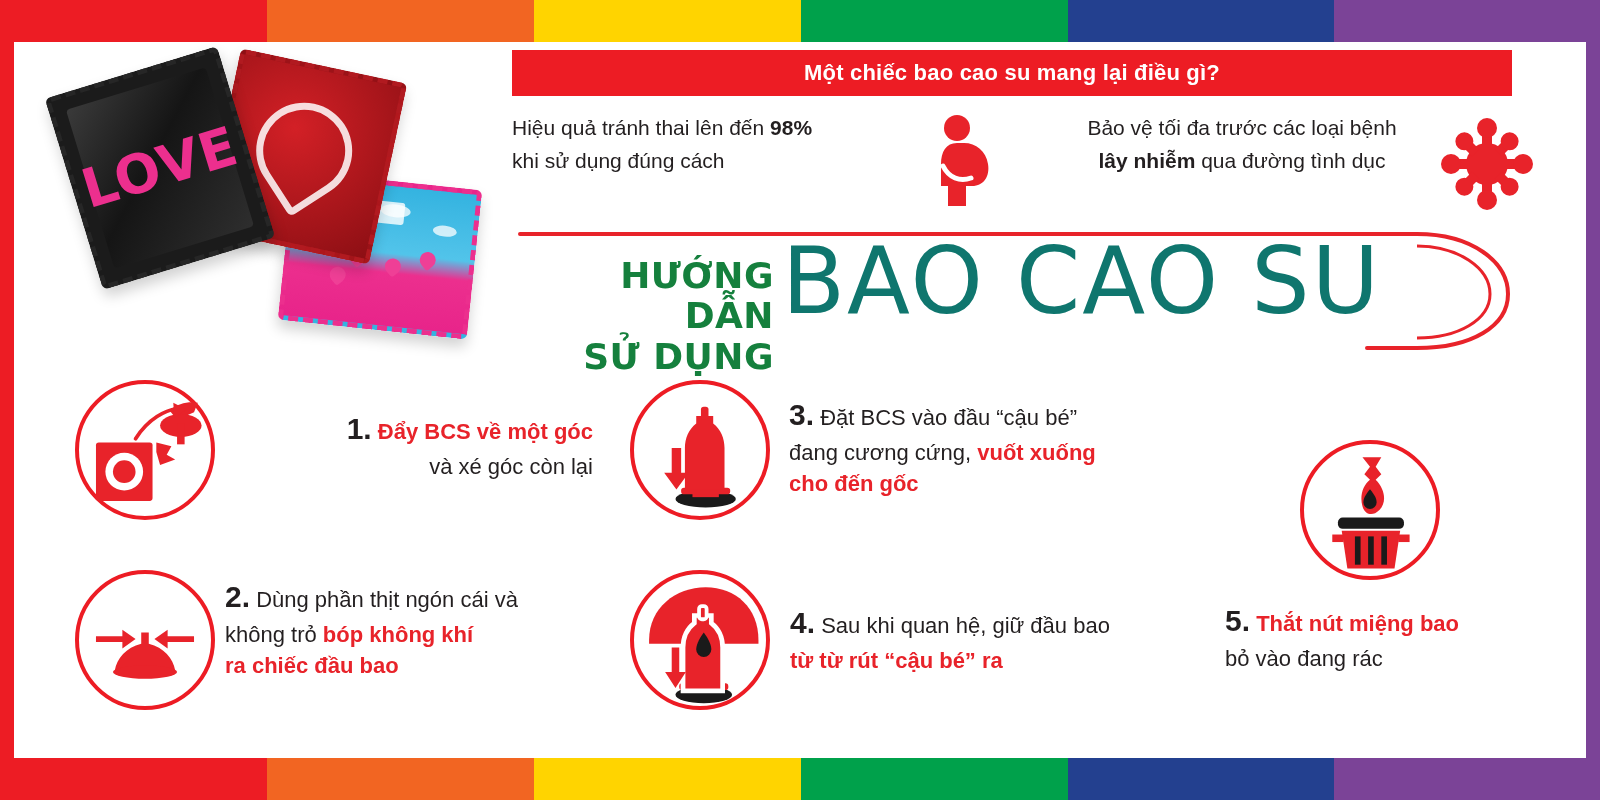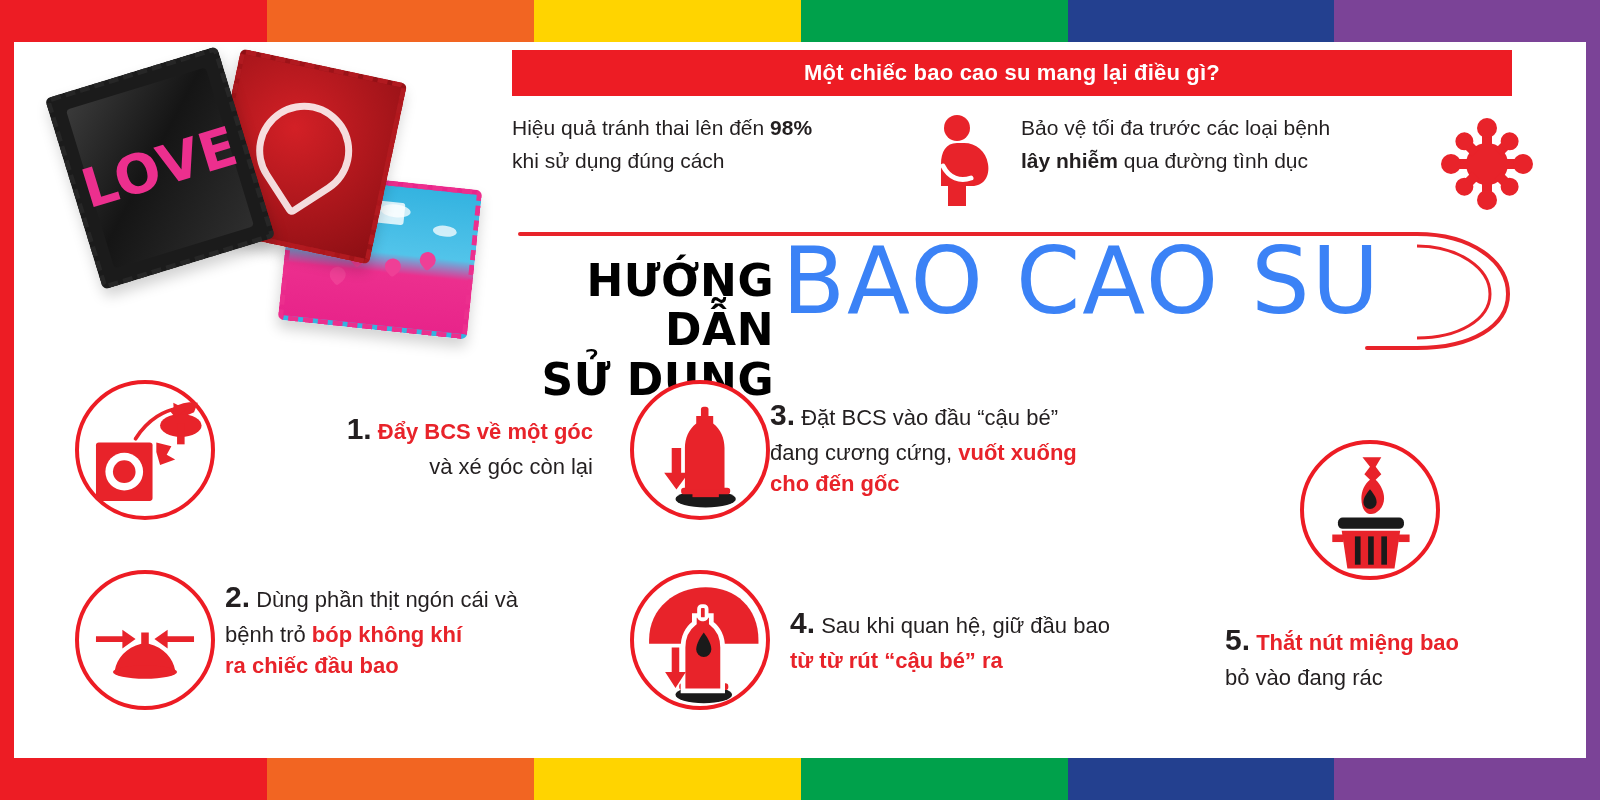--- a/index.html
+++ b/index.html
@@ -102,38 +102,38 @@
     position: absolute; left: 512px; top: 50px; width: 1000px; height: 46px;
     background: #ed1c24; color: #ffffff;
     display: flex; align-items: center; justify-content: center;
     font-size: 22px; font-weight: 700; letter-spacing: .2px;
   }
 
   
   .facts { position: absolute; left: 512px; top: 112px; width: 1010px; height: 100px; }
   .fact { position: absolute; top: 0; font-size: 21px; color: #231f20; line-height: 1.55; }
   .fact.left { left: 0; width: 400px; }
-  .fact.right { left: 509px; width: 420px; }
+  .fact.right { left: 520px; width: 420px; text-align: center; }
   .fact b { font-weight: 700; }
 
   .preg-icon { position: absolute; left: 404px; top: 2px; width: 86px; height: 92px; }
   .virus-icon { position: absolute; left: 925px; top: 6px; width: 100px; height: 92px; }
 
   
   .title-wrap { position: absolute; left: 512px; top: 228px; width: 1010px; height: 130px; }
   .condom-outline { position: absolute; left: 0; top: 0; width: 1010px; height: 130px; }
   .huongdan {
     position: absolute; left: 12px; top: 28px; width: 250px;
-    text-align: right; color: #000000; font-weight: 700;
-    font-size: 44px; line-height: 1.12; letter-spacing: .5px;
+    text-align: right; color: #15803d; font-weight: 700;
+    font-size: 36px; line-height: 1.12; letter-spacing: .5px;
     font-family: "DejaVu Sans", sans-serif;
   }
   .baocaosu {
     position: absolute; left: 270px; top: 8px;
-    color: #3b82f6; font-size: 92px; line-height: 1;
+    color: #0f766e; font-size: 92px; line-height: 1;
     letter-spacing: 2px; font-weight: 400;
     font-family: "DejaVu Sans", sans-serif;
   }
 
   
   .step { position: absolute; }
   .step .icon-circle {
     position: absolute; left: 0; top: 0; width: 140px; height: 140px;
     border-radius: 50%; border: 4px solid #ed1c24; background: #fff;
   }
@@ -142,25 +142,25 @@
     position: absolute; font-size: 22px; line-height: 1.42; color: #231f20;
   }
   .step-num { font-size: 30px; font-weight: 700; color: #231f20; }
   .hl { color: #e8232a; font-weight: 700; }
 
   #step1 { left: 75px; top: 380px; width: 470px; }
   #step1 .step-text { left: 138px; top: 28px; width: 380px; text-align: right; }
   #step2 { left: 75px; top: 570px; width: 540px; }
   #step2 .step-text { left: 150px; top: 6px; width: 400px; }
   #step3 { left: 630px; top: 380px; width: 560px; }
-  #step3 .step-text { left: 140px; top: 14px; width: 420px; }
+  #step3 .step-text { left: 159px; top: 14px; width: 420px; }
   #step4 { left: 630px; top: 570px; width: 580px; }
   #step4 .step-text { left: 160px; top: 32px; width: 420px; }
   #step5 { left: 1300px; top: 440px; width: 300px; }
-  #step5 .step-text { left: -75px; top: 160px; width: 300px; text-align: left; margin-top: 19px; }
+  #step5 .step-text { left: -75px; top: 160px; width: 300px; text-align: left; }
   #step5 .icon-circle { left: 0px; top: 0px; }
 </style>
 </head>
 <body>
 
 <div id="page">
 
   <div class="rainbow top">
     <span class="rb-red"></span>
     <span class="rb-orange"></span>
@@ -297,21 +297,21 @@
             <path d="M66 62 h8 v12 c16 4 26 16 28 28 h-64 c2 -12 12 -24 28 -28 z"></path>
             <ellipse cx="70" cy="104" rx="34" ry="7"></ellipse>
             <path d="M18 66 h28 l0 -7 14 10 -14 10 0 -7 h-28 z"></path>
             <path d="M122 66 h-28 l0 -7 -14 10 14 10 0 -7 h28 z"></path>
           </g>
         </svg>
       </div>
       <div class="step-text">
         <span class="step-num">2.</span>
         <span>Dùng phần thịt ngón cái và</span><br>
-        <span>bệnh trỏ </span><span class="hl">bóp không khí</span><br>
+        <span>không trỏ </span><span class="hl">bóp không khí</span><br>
         <span class="hl">ra chiếc đầu bao</span>
       </div>
     </div>
 
     <div class="step" id="step3">
       <div class="icon-circle">
         <svg viewBox="0 0 140 140" width="132" height="132">
           <g>
             <ellipse cx="76" cy="122" rx="32" ry="9" fill="#1a1a1a"></ellipse>
             <rect x="62" y="108" width="28" height="12" fill="#e8232a"></rect>

